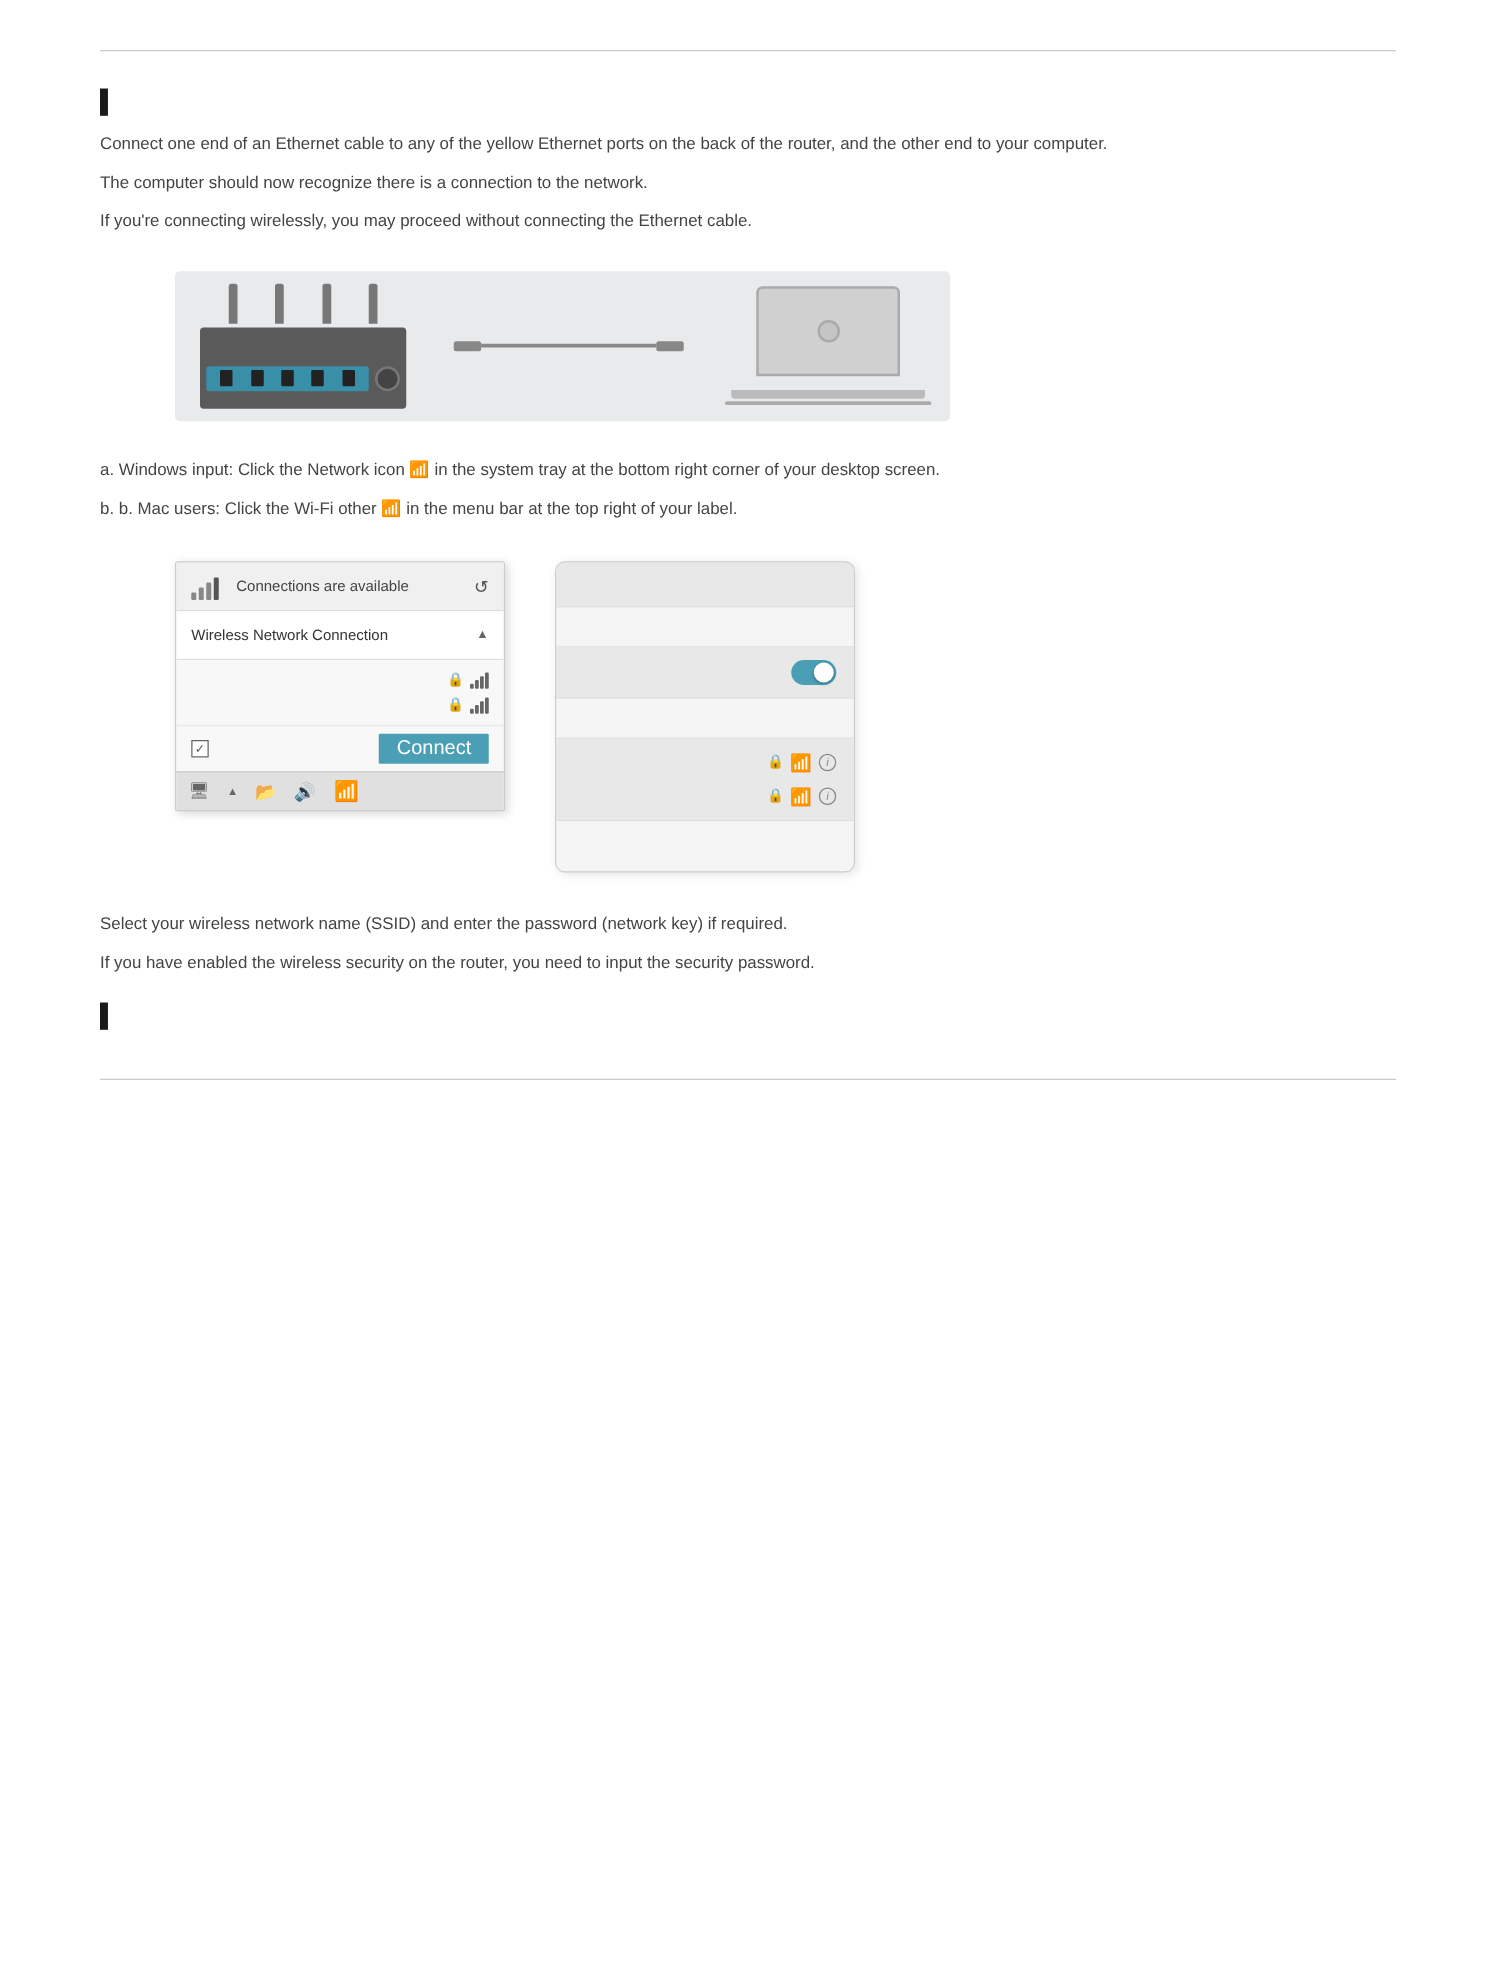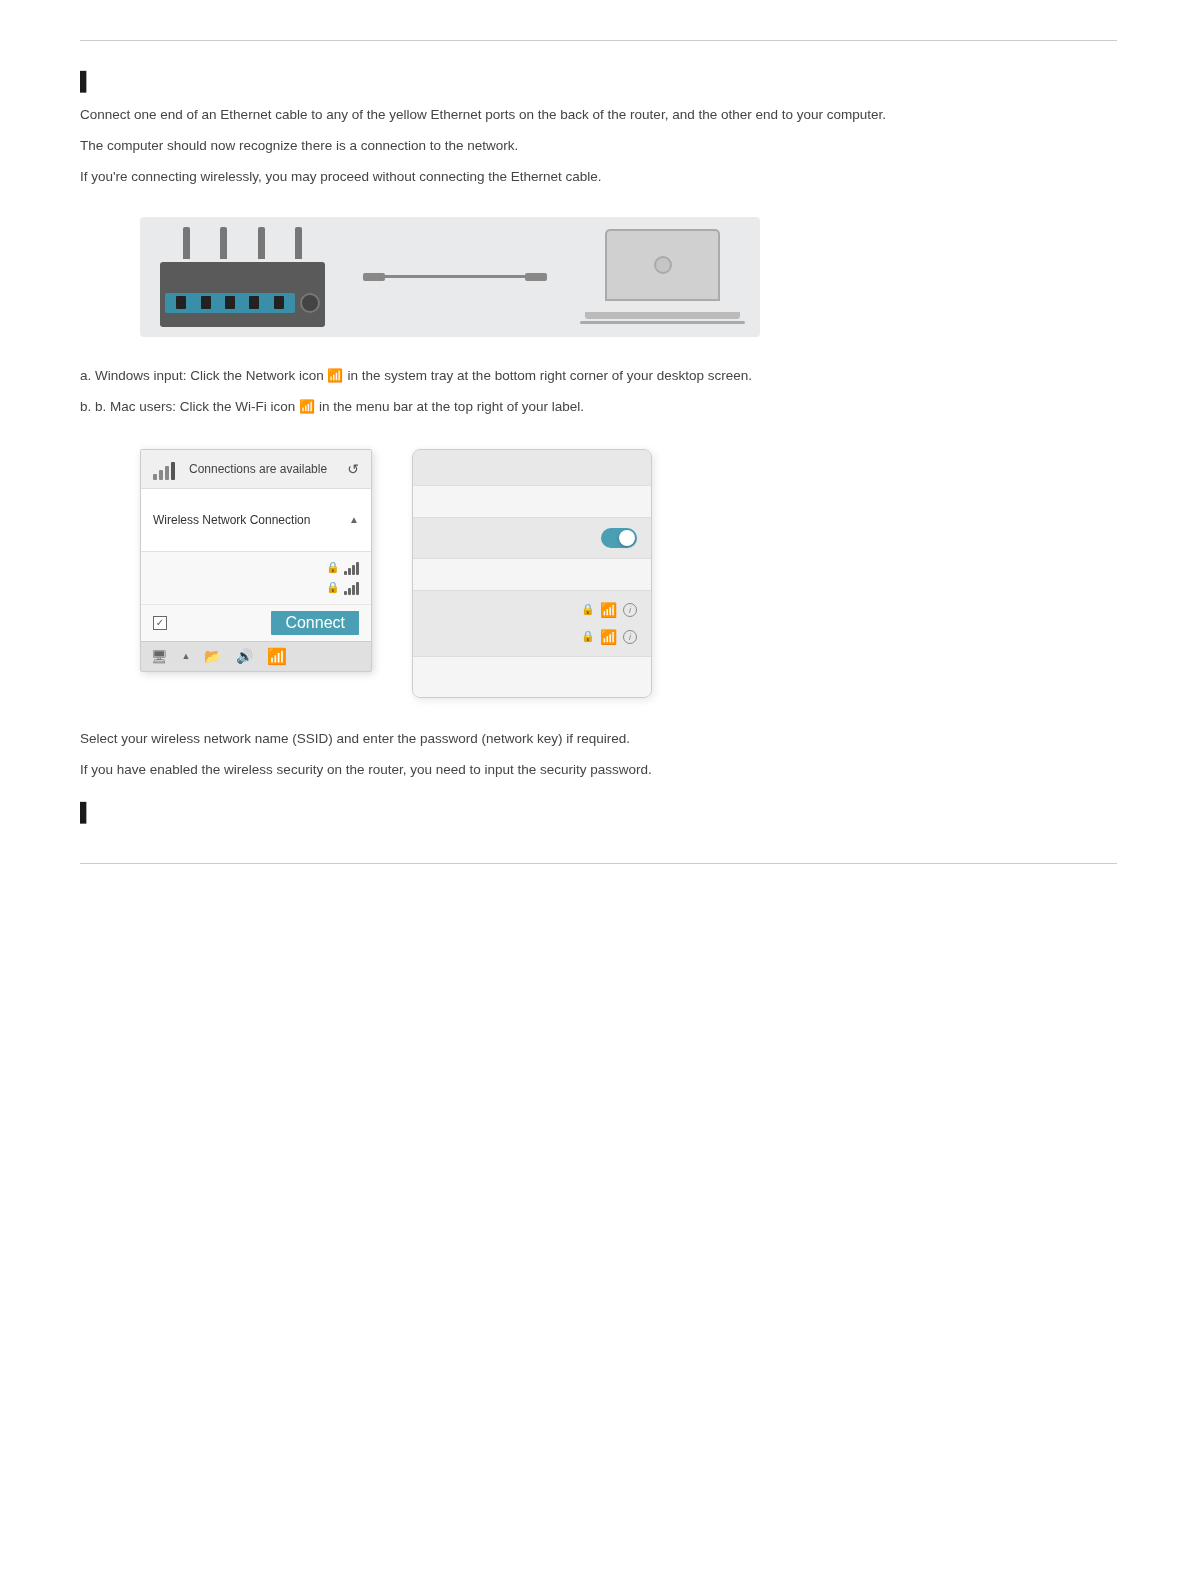--- a/index.html
+++ b/index.html
@@ -66,21 +66,21 @@
     
     .screenshots-row {
       display: flex;
       gap: 40px;
       margin: 30px 0 30px 60px;
       align-items: flex-start;
     }
 
     
     .win-network-popup {
-      width: 232px;
+      width: 264px;
       background: #f5f5f5;
       border: 1px solid #ccc;
       border-radius: 2px;
       box-shadow: 2px 2px 8px rgba(0,0,0,0.15);
       overflow: hidden;
     }
 
     .win-popup-header {
       background: #f0f0f0;
       padding: 8px 12px;
@@ -92,21 +92,21 @@
 
     .win-connections-label {
       display: flex;
       align-items: center;
       gap: 8px;
       font-size: 12px;
       color: #444;
     }
 
     .win-wireless-section {
-      padding: 24px 12px;
+      padding: 12px 12px;
       border-bottom: 1px solid #e0e0e0;
       display: flex;
       align-items: center;
       justify-content: space-between;
       background: #fff;
     }
 
     .win-networks-list {
       padding: 6px 12px;
       background: #f8f8f8;
@@ -301,21 +301,21 @@
   </div>
 
   <p class="body-text" style="margin-top:16px;">
     <span>a. </span>
     <span>Windows input: Click the Network icon</span>
     <span style="font-size:13px; color:#333;">📶</span>
     <span>in the system tray at the bottom right corner of your desktop screen.</span>
   </p>
   <p class="body-text">
     <span>b. </span>
-    <span>b. Mac users: Click the Wi-Fi icon</span>
+    <span>b. Mac users: Click the Wi-Fi other</span>
     <span style="font-size:13px; color:#333;">📶</span>
     <span>in the menu bar at the top right of your label.</span>
   </p>
 
   <div class="screenshots-row">
 
     <div class="win-network-popup">
 
       <div class="win-popup-header">
         <div class="win-connections-label">

